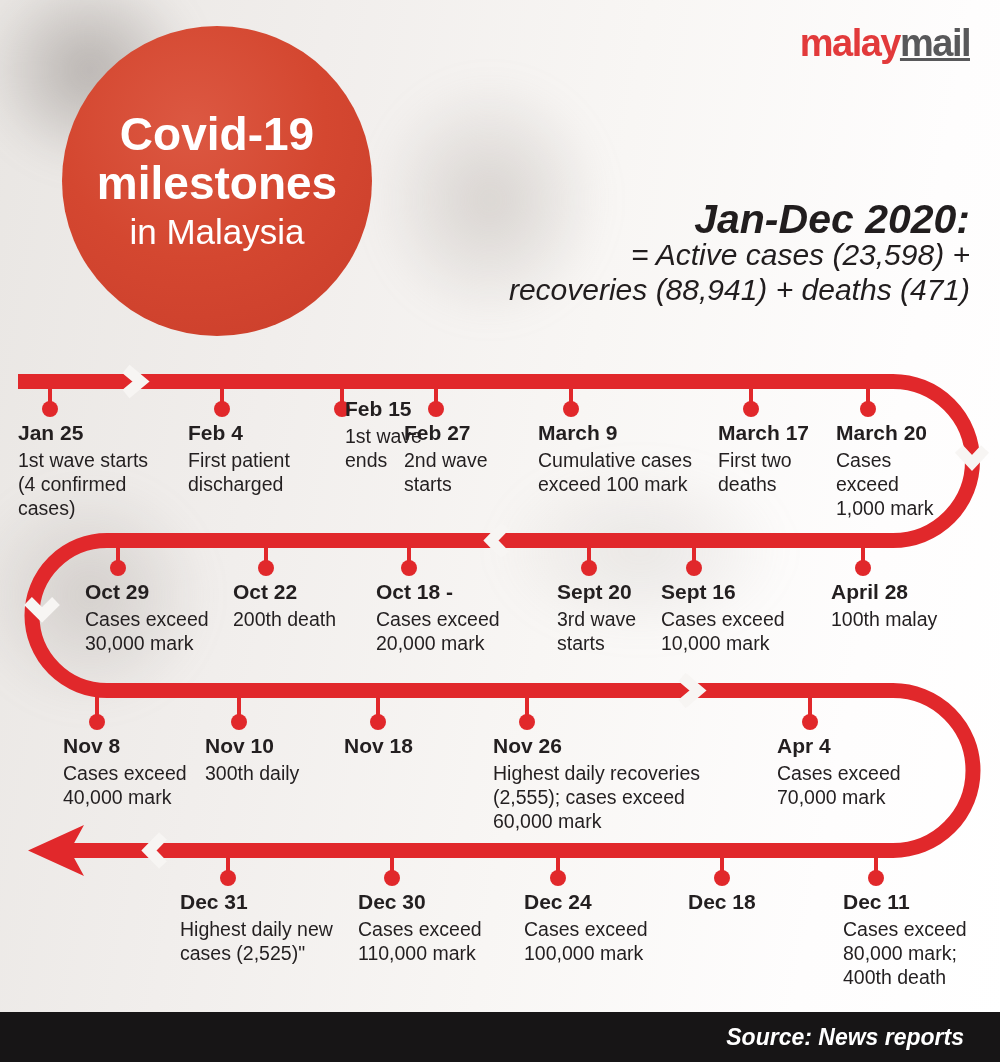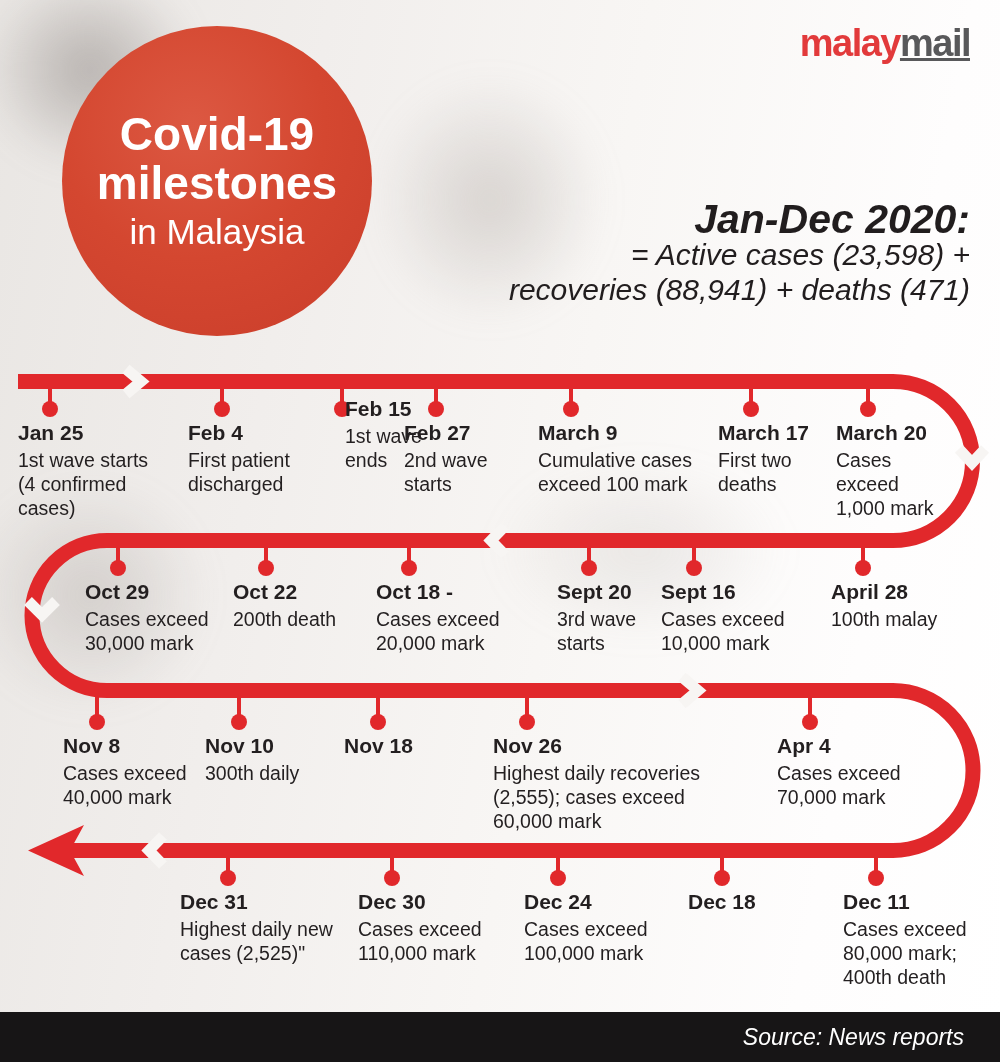--- a/index.html
+++ b/index.html
@@ -32,21 +32,21 @@
   .summary .s-head{font-weight:bold;font-size:41px;}
 
   svg.snake{position:absolute;left:0;top:0;}
 
   .milestone{position:absolute;}
   .m-date{font-weight:bold;font-size:21px;line-height:25px;margin-bottom:3px;white-space:nowrap;}
   .m-desc{font-size:19.5px;line-height:24px;}
 
   .footer{position:absolute;left:0;top:1012px;width:1000px;height:50px;background:#171516;
     color:#ffffff;font-style:italic;font-size:23px;line-height:50px;text-align:right;
-    padding-right:36px;box-sizing:border-box;}
+    padding-right:36px;box-sizing:border-box;font-weight:bold;}
 </style>
 </head>
 <body>
 
 <div class="stage">
 
   <div class="blob blob1"></div>
   <div class="blob blob2"></div>
   <div class="blob blob3"></div>
   <div class="blob blob4"></div>

